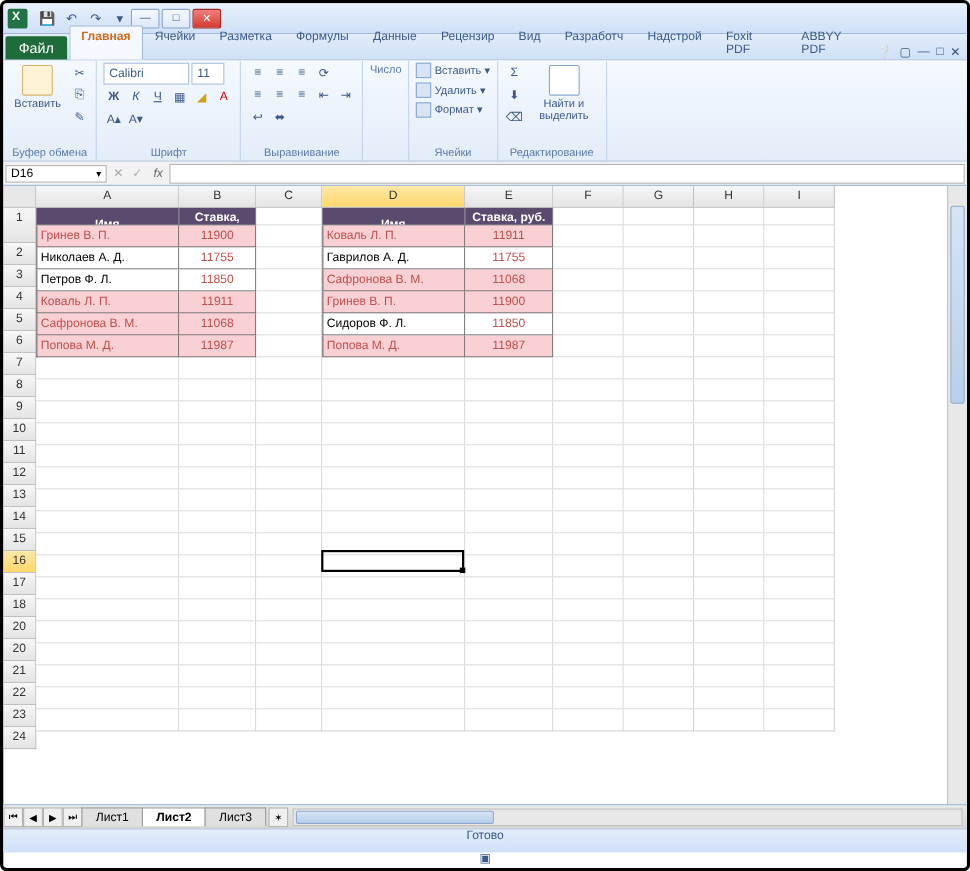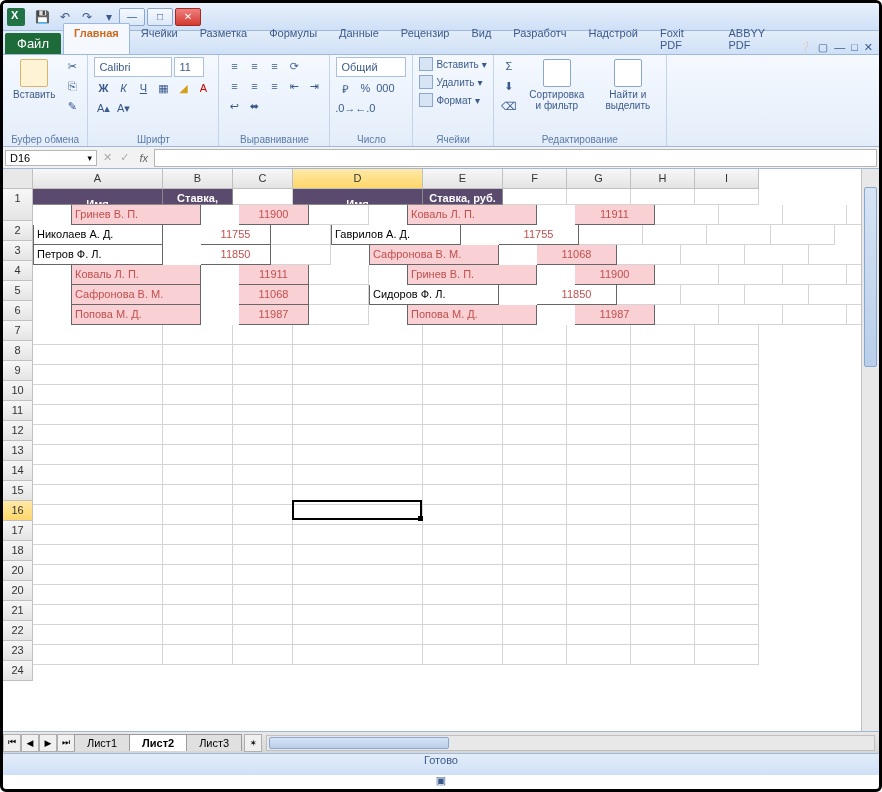--- a/index.html
+++ b/index.html
@@ -49,21 +49,21 @@
 .row-headers { position: absolute; left: 0; top: 20px; width: 30px; }
 .row-h { height: 20px; border-right: 1px solid #c0c0c0; border-bottom: 1px solid #c0c0c0; background: linear-gradient(#f7f7f7,#e4e4e4); text-align: center; font-size: 11px; color: #333; line-height: 19px; }
 .row-h.sel { background: linear-gradient(#ffe9a8,#ffd76a); }
 .cells { position: absolute; left: 30px; top: 20px; }
 .row { display: flex; height: 20px; }
 .cell { border-right: 1px solid #d4d4d4; border-bottom: 1px solid #d4d4d4; font-size: 11px; padding: 0 3px; line-height: 19px; overflow: hidden; white-space: nowrap; background: #fff; }
 .cell.thead { background: #5a4a6e; color: #fff; font-weight: bold; text-align: center; border-color: #888; }
 .cell.tbody { border: 1px solid #666; border-top: none; border-left: none; }
 .cell.tbody.first-col { border-left: 1px solid #666; }
 .cell.pink { background: #f9d0d4; }
-.cell.redtxt { color: #c0504d; margin-left: 38px; }
+.cell.redtxt { color: #c0504d; }
 .cell.num { text-align: center; }
 .active-cell { position: absolute; border: 2px solid #000; pointer-events: none; }
 .active-cell::after { content: ""; position: absolute; right: -3px; bottom: -3px; width: 5px; height: 5px; background: #000; }
 
 .vscroll { position: absolute; right: 0; top: 0; width: 18px; height: 100%; background: #e8e8e8; border-left: 1px solid #c0c0c0; }
 .vscroll .thumb { position: absolute; top: 18px; left: 2px; right: 2px; height: 180px; background: linear-gradient(#d6e4f4,#b8ceea); border: 1px solid #8aa8cf; border-radius: 2px; }
 
 .sheet-bar { height: 22px; background: linear-gradient(#e8e8e8,#d6d6d6); border-top: 1px solid #9fb8d9; display: flex; align-items: center; font-size: 11px; position: relative; }
 .sheet-nav { display: flex; gap: 0; }
 .sheet-nav-btn { width: 18px; height: 18px; border: 1px solid #b0b0b0; background: #f0f0f0; font-size: 9px; display: flex; align-items: center; justify-content: center; }
@@ -185,34 +185,20 @@
         <div class="small-row">
           <div class="sm-btn">↩</div>
           <div class="sm-btn">⬌</div>
         </div>
       </div>
     </div>
     <div class="rib-group-label">Выравнивание</div>
   </div>
 
   <div class="rib-group">
-    <div class="rib-body">
-      <div class="small-stack">
-        <div class="font-sel num-fmt">Общий</div>
-        <div class="small-row">
-          <div class="sm-btn">₽</div>
-          <div class="sm-btn">%</div>
-          <div class="sm-btn">000</div>
-        </div>
-        <div class="small-row">
-          <div class="sm-btn">.0→</div>
-          <div class="sm-btn">←.0</div>
-        </div>
-      </div>
-    </div>
     <div class="rib-group-label">Число</div>
   </div>
 
 
   <div class="rib-group">
     <div class="rib-body">
       <div class="small-stack" style="gap:4px">
         <div class="ins-row">
             <div class="gly"></div>
             <span>Вставить</span>
@@ -232,24 +218,20 @@
     </div>
     <div class="rib-group-label">Ячейки</div>
   </div>
 
   <div class="rib-group">
     <div class="rib-body">
       <div class="small-stack" style="gap:2px">
         <div class="sm-btn">Σ</div>
         <div class="sm-btn">⬇</div>
         <div class="sm-btn">⌫</div>
-      </div>
-      <div class="big-btn">
-        <div class="ico" style="background:#fff;border-color:#8aa8cf"></div>
-        <span style="max-width:62px;text-align:center;line-height:1.1">Сортировка и фильтр</span>
       </div>
       <div class="big-btn">
         <div class="ico" style="background:#fff;border-color:#8aa8cf"></div>
         <span style="max-width:56px;text-align:center;line-height:1.1">Найти и выделить</span>
       </div>
     </div>
     <div class="rib-group-label">Редактирование</div>
   </div>
 </div>
 

